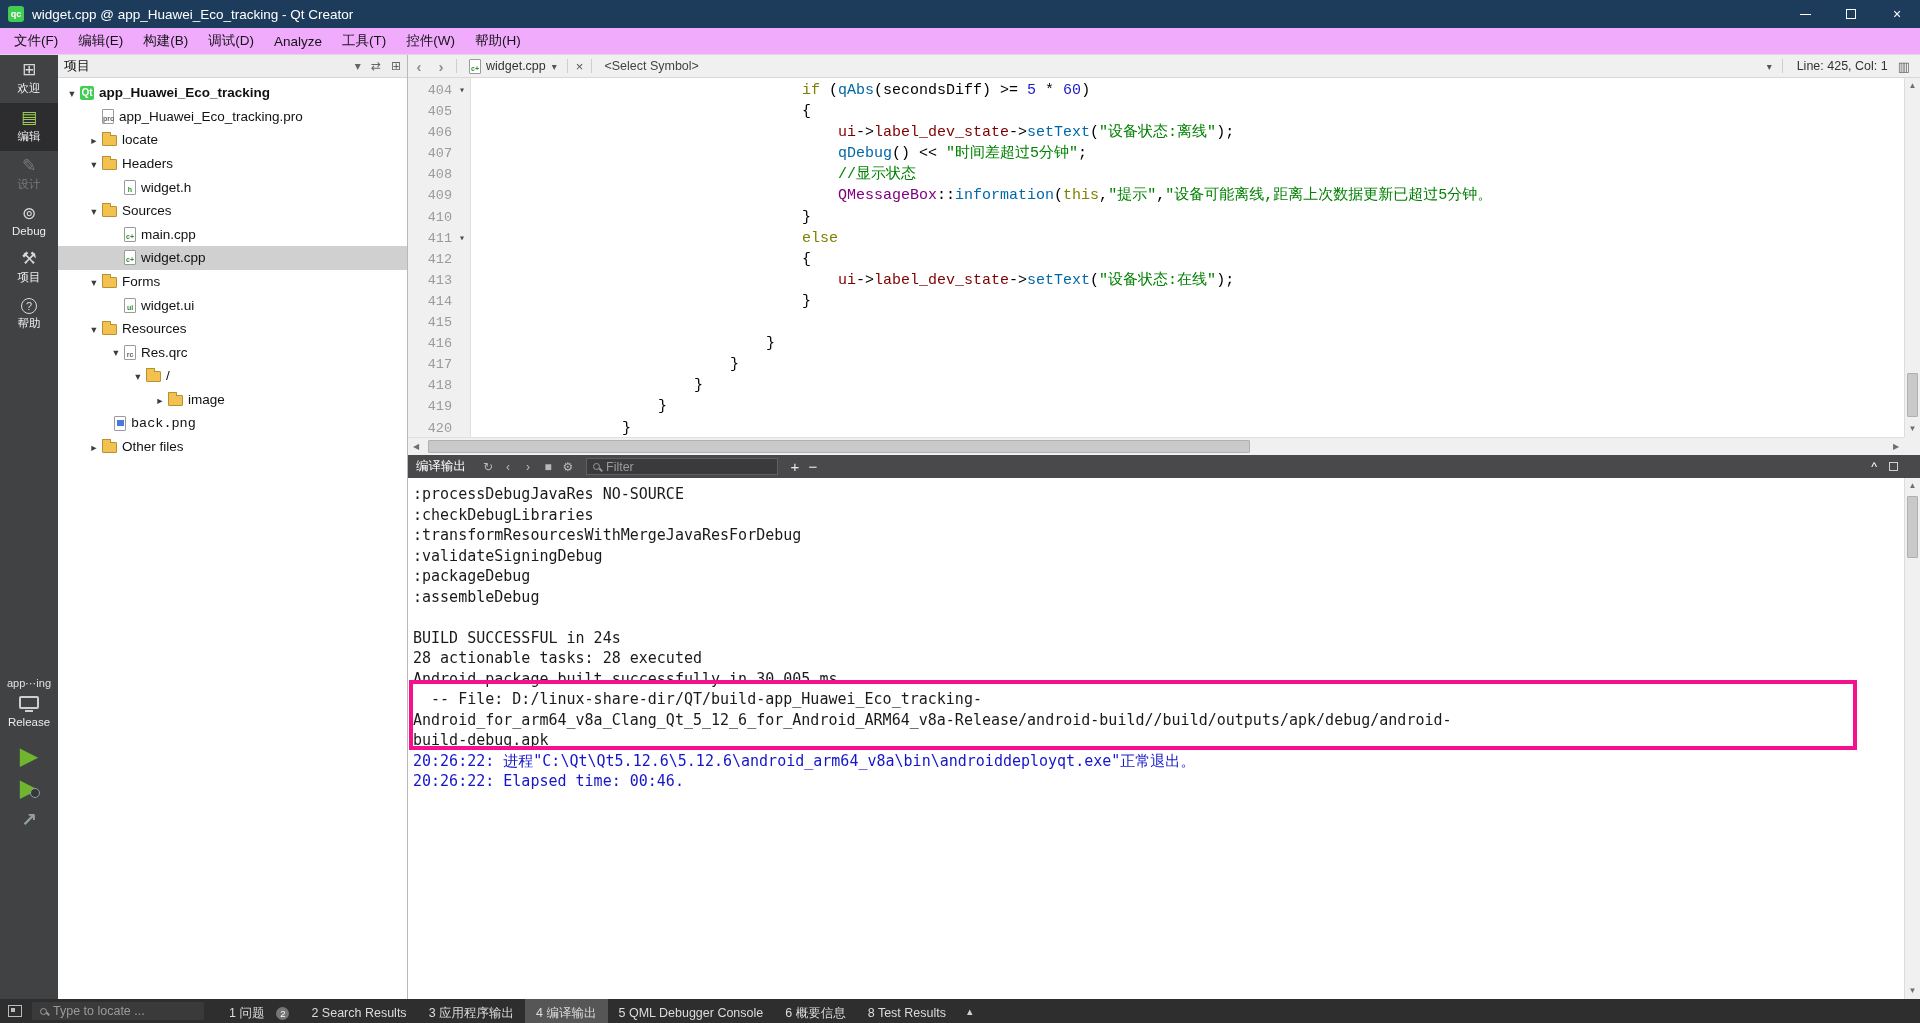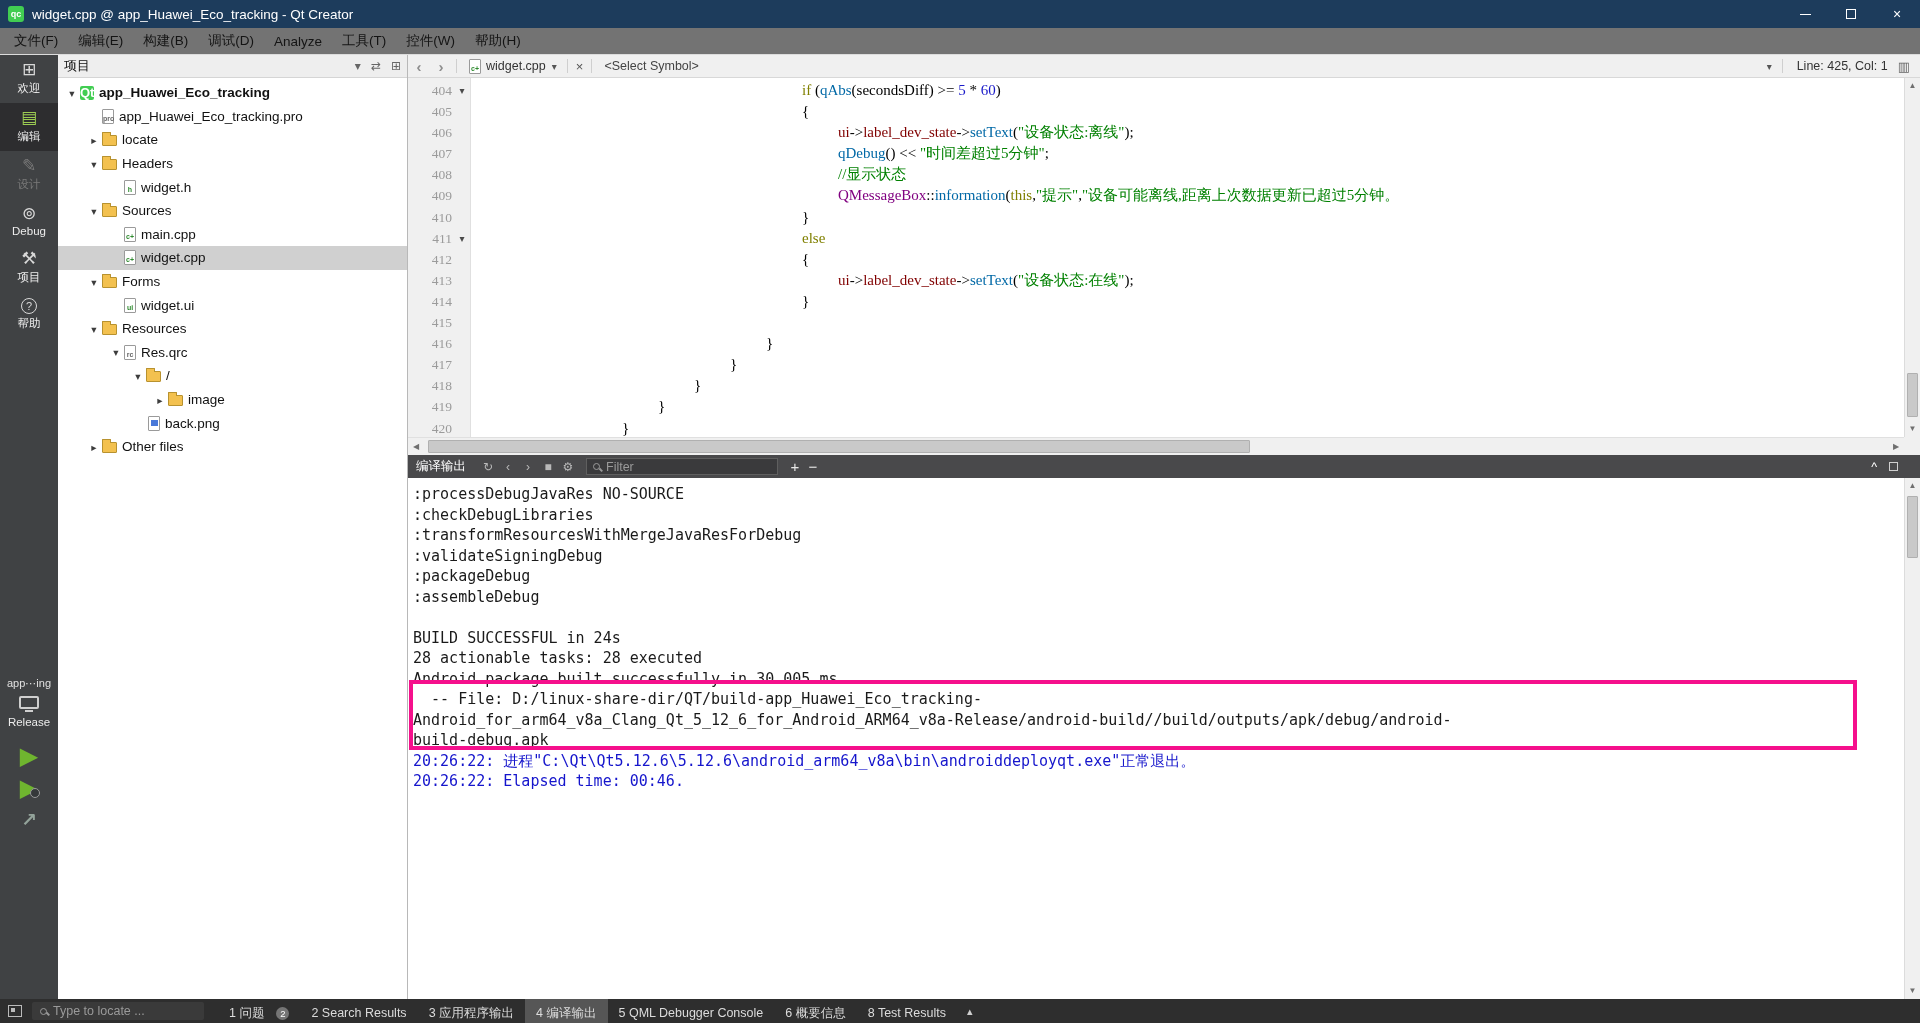--- a/index.html
+++ b/index.html
@@ -8,21 +8,21 @@
   
   .titlebar{position:absolute;top:0;left:0;right:0;height:28px;background:#1d3c5c;color:#fff;display:flex;align-items:center;padding-left:8px}
   .app-icon{width:16px;height:16px;background:#41cd52;border-radius:3px;color:#fff;font-size:9px;font-weight:bold;display:flex;align-items:center;justify-content:center;margin-right:8px;flex:none}
   .win-title{font-size:13.5px;white-space:nowrap}
   .win-controls{margin-left:auto;display:flex;height:100%}
   .wc{width:46px;display:flex;align-items:center;justify-content:center;color:#fff;font-size:14px}
   .wc .bar{width:11px;height:1px;background:#fff}
   .wc .box{width:10px;height:10px;border:1px solid #fff}
 
   
-  .menubar{position:absolute;top:28px;left:0;right:0;height:27px;background:#737373;border-bottom:1px solid #dcdcdc;display:flex;align-items:center;padding-left:4px}
+  .menubar{position:absolute;top:28px;left:0;right:0;height:27px;background:#f0abfc;border-bottom:1px solid #dcdcdc;display:flex;align-items:center;padding-left:4px}
   .menu-item{padding:0 10px;font-size:13.5px;color:#141414;height:100%;display:flex;align-items:center}
 
   
   .mode-sidebar{position:absolute;top:55px;left:0;width:58px;bottom:24px;background:#404244;display:flex;flex-direction:column;align-items:center;padding-bottom:168px}
   .mode{width:100%;padding:6px 0 7px;display:flex;flex-direction:column;align-items:center;gap:2px}
   .mode-ico{font-size:17px;line-height:18px;color:#d8d8d8}
   .mode-label{font-size:11.5px;color:#ececec}
   .mode.active{background:#2d2d2f}
   .mode.active .mode-ico{color:#9ccc52}
   .mode.disabled .mode-ico,.mode.disabled .mode-label{color:#7a7a7a}
@@ -44,42 +44,42 @@
   .tree{padding-top:3px;overflow:hidden;font-size:13.5px;flex:1}
   .tree-row{height:23.6px;display:flex;align-items:center;white-space:nowrap}
   .tree-row.selected{background:#d0d0d0}
   .chev{width:16px;flex:none;font-size:10.5px;color:#3c3c3c;text-align:center}
   .tlabel{color:#111}
   .tlabel.bold{font-weight:bold}
 
   .ic{display:inline-block;flex:none;margin-right:5px;position:relative}
   .ic-folder{width:15px;height:11px;background:#f3c14f;border:1px solid #b8922f;border-radius:1px;margin-top:2px}
   .ic-folder::before{content:'';position:absolute;top:-4px;left:-1px;width:7px;height:3px;background:#f3c14f;border:1px solid #b8922f;border-bottom:none;border-radius:1px 1px 0 0}
-  .ic-project{width:14px;height:14px;background:#41cd52;border-radius:2px;color:#fff;font-size:13px;font-weight:bold;text-align:center;line-height:14px}
+  .ic-project{width:14px;height:14px;background:#41cd52;border-radius:2px;color:#fff;font-size:10px;font-weight:bold;text-align:center;line-height:14px}
   .ic-page{width:12px;height:15px;background:#fff;border:1px solid #9a9a9a;border-radius:1px}
   .ic-page .pl{position:absolute;left:0;right:0;bottom:0;font-size:7px;font-weight:bold;color:#2e8b2e;text-align:center;line-height:8px}
   .ic-page .pl.gray{color:#666}
   .ic-img::after{content:'';position:absolute;left:2px;top:3px;width:7px;height:6px;background:#4a79d9}
 
   
   .editor-toolbar{position:absolute;top:55px;left:408px;right:0;height:23px;background:#f0f0f0;border-bottom:1px solid #d8d8d8;display:flex;align-items:center;font-size:12.5px;color:#333}
   .tb-nav{width:22px;text-align:center;color:#8f8f8f;font-size:15px;font-weight:bold}
   .tb-sep{width:1px;height:14px;background:#cfcfcf;margin:0 4px}
   .tb-file{margin:0 5px 0 8px}
   .tb-drop{color:#555;font-size:10px;margin:0 6px}
   .tb-close{color:#555;font-size:13px;margin:0 4px}
   .tb-symbol{color:#444;margin-left:8px}
   .tb-spacer{flex:1}
   .tb-linecol{color:#333;margin:0 10px;white-space:nowrap}
   .tb-split{color:#666;font-size:13px;margin-right:10px}
 
   
   .code-area{position:absolute;top:78px;left:408px;right:16px;height:359px;background:#fff;overflow:hidden;padding-top:2px}
   .code-area::before{content:'';position:absolute;left:0;top:0;bottom:0;width:62px;background:#f0f0f0;border-right:1px solid #e0e0e0}
-  .code-line{display:flex;height:21.1px;line-height:21.1px;font-family:Liberation Serif, serif;font-size:15px;white-space:pre;position:relative}
+  .code-line{display:flex;height:21.1px;line-height:21.1px;font-family:Liberation Mono, monospace;font-size:15px;white-space:pre;position:relative}
   .ln{width:46px;text-align:right;color:#9b9b9b;flex:none;font-size:13.5px;padding-right:2px}
   .fold{width:16px;text-align:center;color:#4a4a4a;font-size:10px;flex:none}
   .ct{white-space:pre}
   .s-kw{color:#808000}
   .s-num{color:#1a1ac9}
   .s-str{color:#008000}
   .s-cmt{color:#008000}
   .s-fn{color:#0068a6}
   .s-fld{color:#800000}
   .s-typ{color:#800080}
@@ -271,21 +271,21 @@
       <div class="tree-row" style="padding-left: 72px;">
         <span class="chev">▾</span>
         <span class="ic ic-folder"></span>
         <span class="tlabel">/</span>
       </div>
       <div class="tree-row" style="padding-left: 94px;">
         <span class="chev">▸</span>
         <span class="ic ic-folder"></span>
         <span class="tlabel">image</span>
       </div>
-      <div class="tree-row" style="padding-left: 74px;">
+      <div class="tree-row" style="padding-left: 40px; font-family: Liberation Mono, monospace;">
         <span class="chev"></span>
         <span class="ic ic-page ic-img"></span>
         <span class="tlabel">back.png</span>
       </div>
       <div class="tree-row" style="padding-left: 28px;">
         <span class="chev">▸</span>
         <span class="ic ic-folder"></span>
         <span class="tlabel">Other files</span>
       </div>
     </div>

